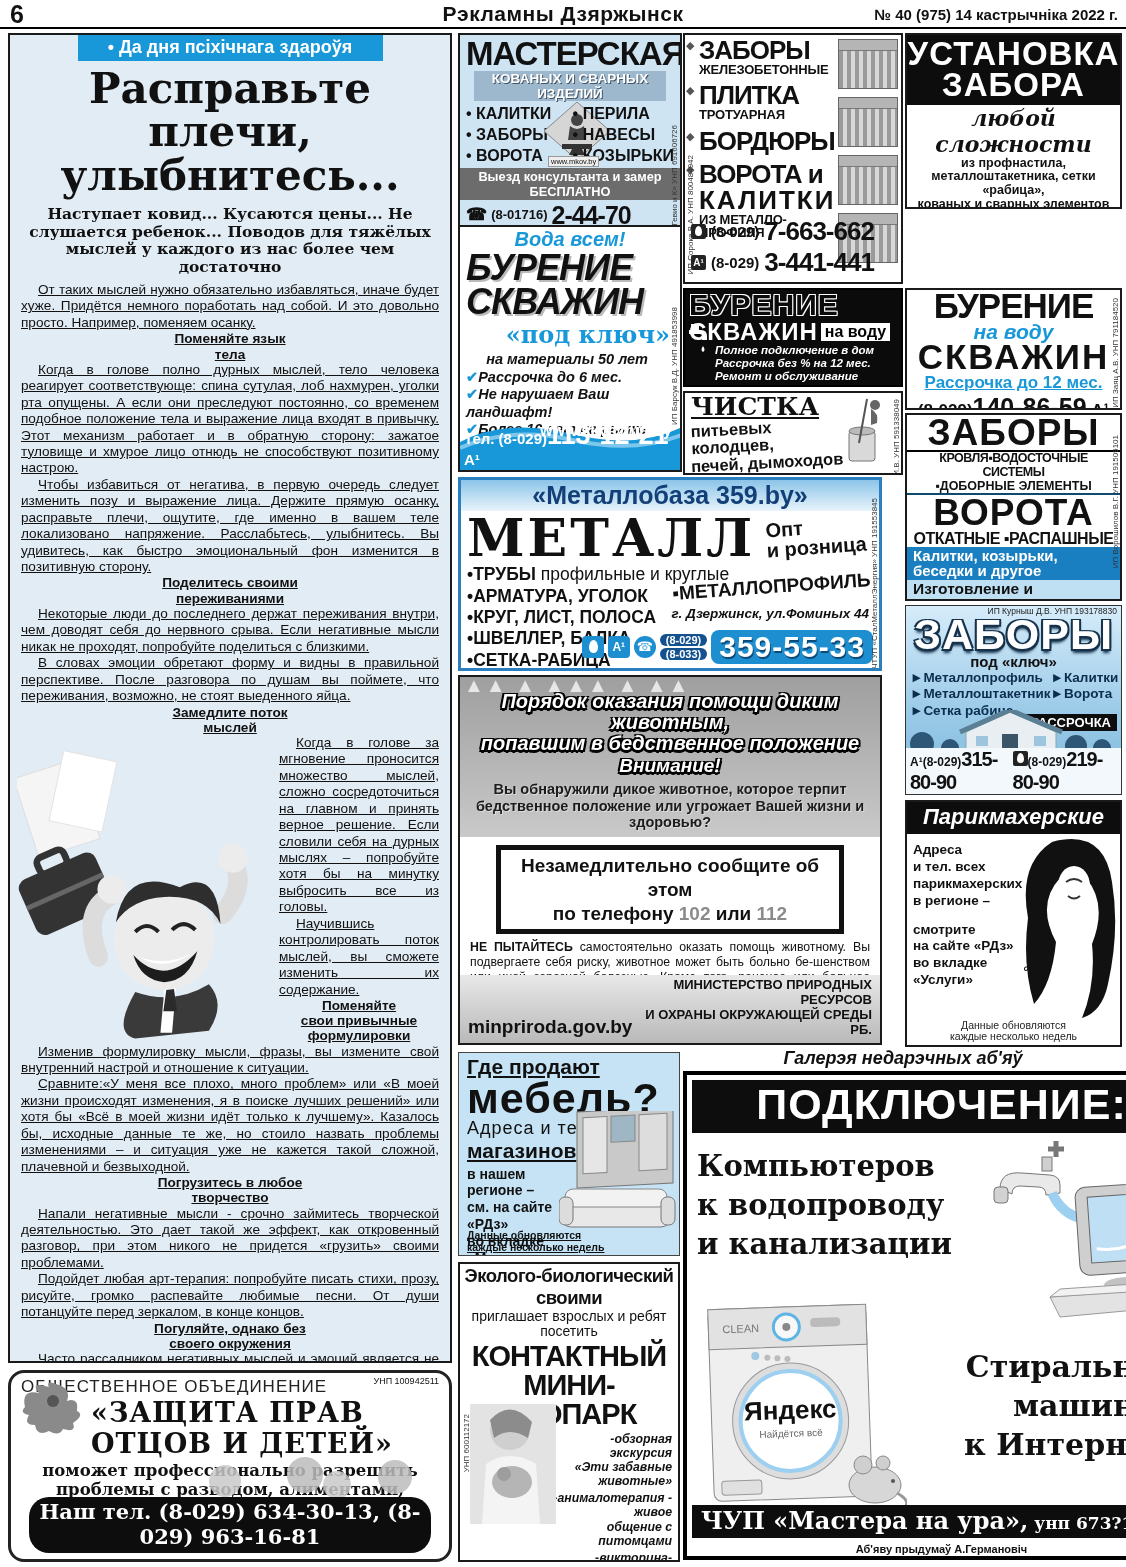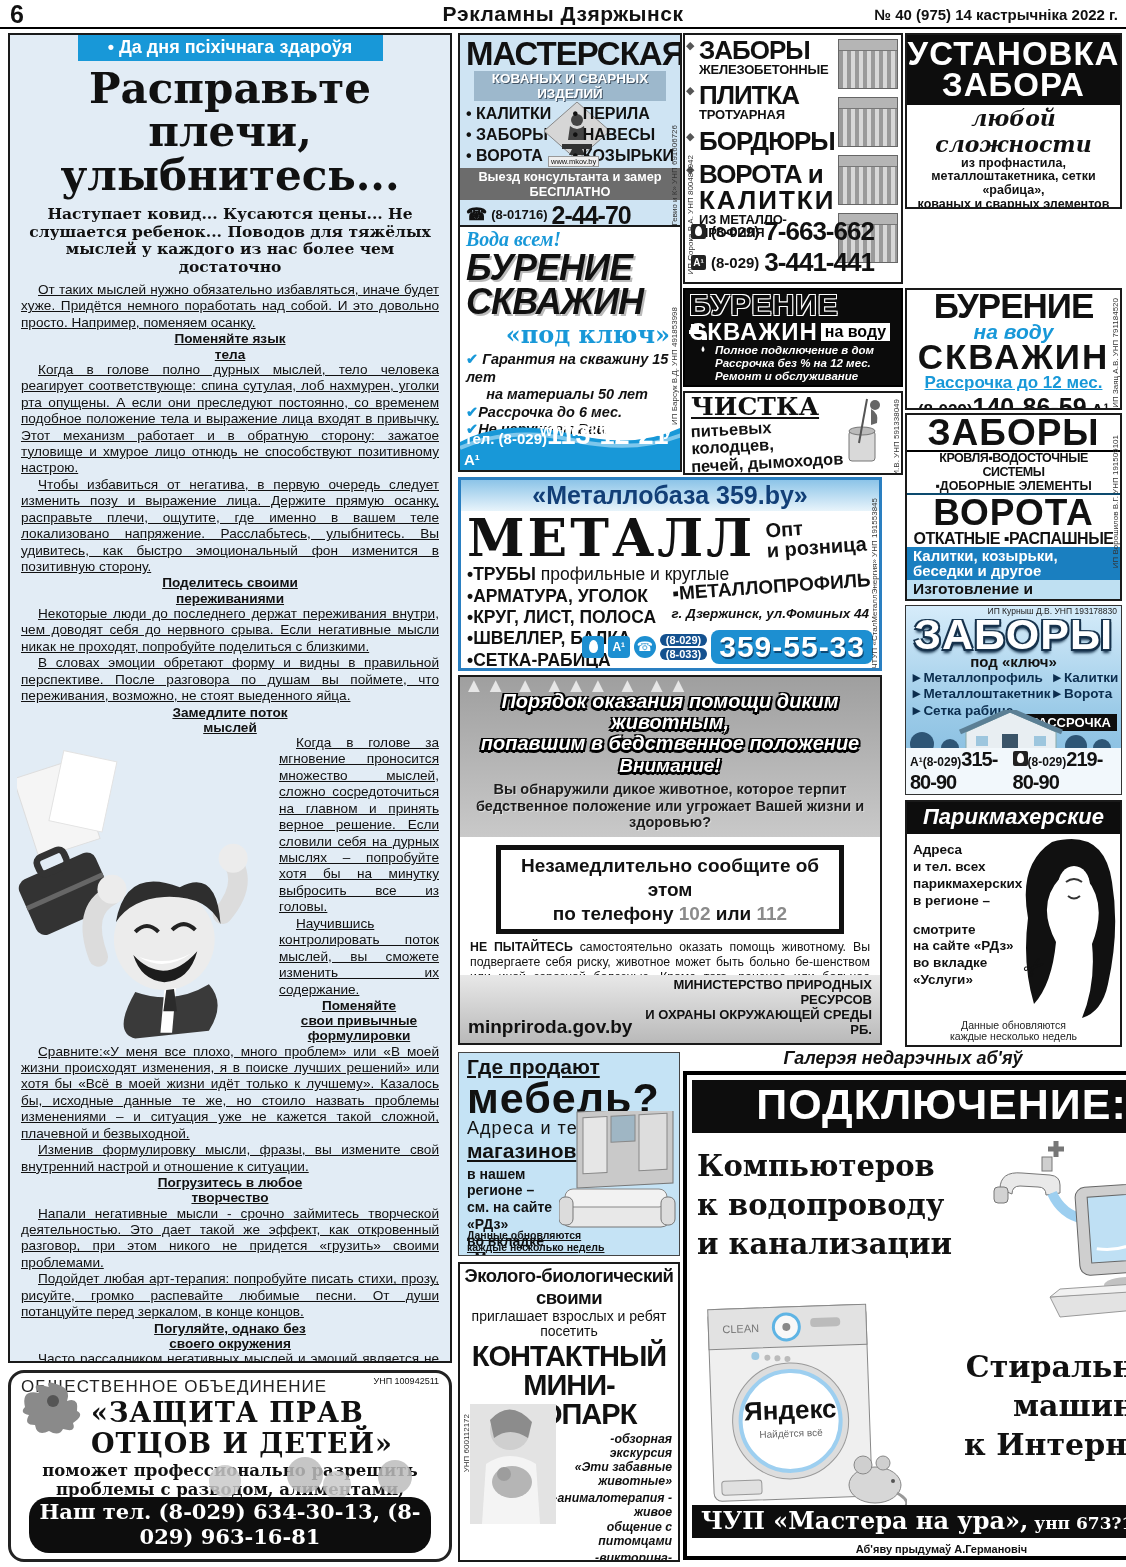--- a/index.html
+++ b/index.html
@@ -54,21 +54,21 @@
   .w-phone-row{display:flex;align-items:center;gap:4px;}
   .w-pref{font-size:13px;font-weight:bold;}
   .w-num{font-size:25px;font-weight:bold;letter-spacing:-1px;}
   .ic-phone{font-size:17px;}
   .ic-mts{display:inline-block;width:15px;height:15px;background:#222;border-radius:2px;position:relative;}
   .ic-mts::after{content:"";position:absolute;left:4px;top:2px;width:7px;height:10px;background:#fff;border-radius:50% 50% 50% 50%/60% 60% 40% 40%;}
   .ic-a1{display:inline-block;min-width:15px;height:15px;background:#222;color:#fff;font-size:10px;font-weight:bold;
          text-align:center;line-height:15px;border-radius:2px;padding:0 1px;}
   
   .waterall{left:458px;top:225px;width:224px;height:247px;padding:1px 6px;}
-  .wa-head{color:#1898d8;font-weight:bold;font-style:italic;font-size:20px;font-family:Liberation Serif, serif;}
+  .wa-head{color:#1898d8;font-weight:bold;font-style:italic;font-size:20px;text-align:center;}
   .wa-title{font-weight:bold;font-style:italic;font-size:36px;line-height:.95;letter-spacing:-1px;
             text-shadow:2px 2px 0 #bbb;white-space:pre-line;}
   .wa-key{color:#1898d8;font-weight:bold;font-size:24px;text-align:right;margin:1px 4px 2px 0;font-family:"DejaVu Serif",serif;}
   .wa-b{font-weight:bold;font-style:italic;font-size:14.5px;line-height:1.2;}
   .wa-b .ck{color:#1898d8;font-style:normal;}
   .wa-b2{text-align:right;margin-right:26px;}
   .wa-wave{position:absolute;left:0;right:0;bottom:0;height:58px;}
   .wa-site{position:absolute;right:8px;bottom:30px;color:#fff;font-weight:bold;font-size:16px;}
   .wa-phone{position:absolute;left:4px;bottom:2px;color:#fff;font-weight:bold;font-size:15px;}
   .wa-phone b{font-size:27px;letter-spacing:0;}
@@ -273,22 +273,22 @@
         <path d="M160 186 Q172 174 184 186" stroke="#222" stroke-width="4" fill="none"></path>
         <path d="M122 250 Q98 292 122 298 L198 290 Q216 262 198 242 Q162 264 122 250Z" fill="#3a3a3a"></path>
         <path d="M152 248 L164 246 L160 292 L148 292Z" fill="#fff"></path>
         <path d="M154 248 L162 247 L165 270 L151 270Z" fill="#2b2b2b"></path>
       </svg>
       <p>Когда в голове за мгновение проносится множество мыслей, сложно сосредоточиться на главном и принять верное решение. Если словили себя на дурных мыслях – попробуйте хотя бы на минутку выбросить все из головы.</p>
       <p>Научившись контролировать поток мыслей, вы сможете изменить их содержание.</p>
       <p class="a-h">Поменяйте
 свои привычные
 формулировки</p>
+      <p>Изменив формулировку мысли, фразы, вы измените свой внутренний настрой и отношение к ситуации.</p>
       <p>Сравните:«У меня все плохо, много проблем» или «В моей жизни происходят изменения, я в поиске лучших решений» или хотя бы «Всё в моей жизни идёт только к лучшему». Казалось бы, исходные данные те же, но стоило назвать проблемы изменениями – и ситуация уже не кажется такой сложной, плачевной и безвыходной.</p>
-      <p>Изменив формулировку мысли, фразы, вы измените свой внутренний настрой и отношение к ситуации.</p>
       <p class="a-h">Погрузитесь в любое
 творчество</p>
       <p>Напали негативные мысли - срочно займитесь творческой деятельностью. Это дает такой же эффект, как откровенный разговор, при этом никого не придется «грузить» своими проблемами.</p>
       <p>Подойдет любая арт-терапия: попробуйте писать стихи, прозу, рисуйте, громко распевайте любимые песни. От души потанцуйте перед зеркалом, в конце концов.</p>
       <p class="a-h">Погуляйте, однако без
 своего окружения</p>
       <p>Часто рассадником негативных мыслей и эмоций является не только наша голова, но и окружение. Когда человек постоянно находится в токсичном обществе, где все на нервах, постоянно ссорятся, дурного настроения не избежать. Конечно, если вы не специалист по межличностной коммуникации.</p>
 
     </div>
   </div>
@@ -346,21 +346,20 @@
 
     </div>
     <div class="v" style="right:1px;top:90px;">ООО «Гевио и К»  УНП 691606726</div>
   </div>
 
   <div class="ad waterall">
     <div class="wa-head">Вода всем!</div>
     <div class="wa-title pre">БУРЕНИЕ
 СКВАЖИН</div>
     <div class="wa-key">«под ключ»</div>
-    <div class="wa-b"><span class="ck">✔</span> <span>Гарантия на скважину 15 лет</span></div>
     <div class="wa-b wa-b2">на материалы 50 лет</div>
     <div class="wa-b"><span class="ck">✔</span><span>Рассрочка до 6 мес.</span></div>
     <div class="wa-b"><span class="ck">✔</span><span>Не нарушаем Ваш ландшафт!</span></div>
     <div class="wa-b"><span class="ck">✔</span><span>Более 10 лет на рынке</span></div>
 
     <svg class="wa-wave" viewBox="0 0 224 58" preserveAspectRatio="none">
       <path d="M0 30 Q46 6 112 22 Q178 38 224 14 L224 58 L0 58Z" fill="#1898d8"></path>
       <path d="M0 36 Q50 14 112 28 Q176 42 224 22" fill="none" stroke="#7ec7ec" stroke-width="4"></path>
     </svg>
     <div class="wa-site">www.skvazhin.by</div>

